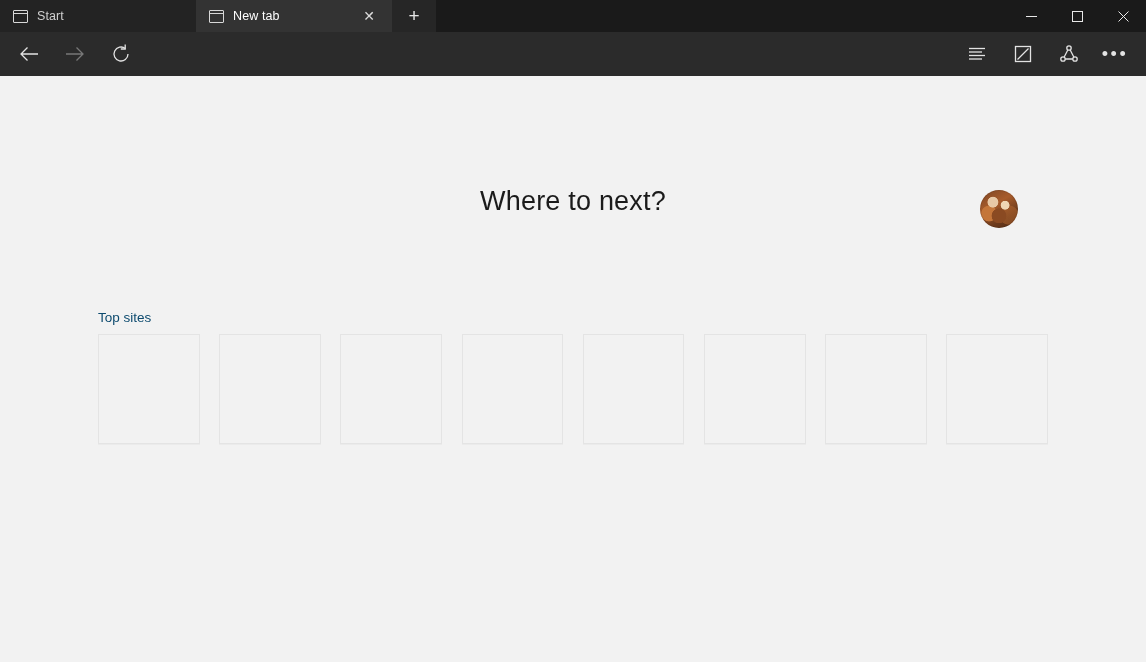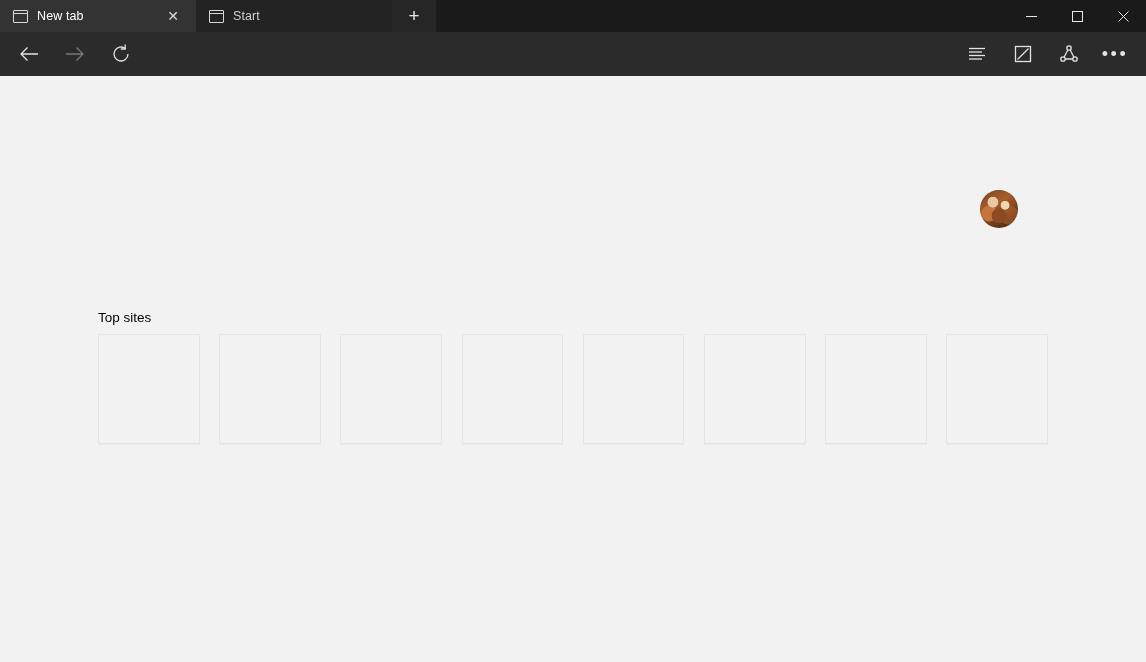--- a/index.html
+++ b/index.html
@@ -165,21 +165,21 @@
     flex: 0 0 auto;
     background: #2a8ae0;
     display: flex; align-items: center; justify-content: center;
     border: 0;
     cursor: pointer;
   }
   .topsites-label {
     position: absolute;
     top: 234px; left: 98px;
     font-size: 13.5px;
-    color: #000000;
+    color: #0c4a6e;
   }
   .tiles {
     position: absolute;
     top: 258px; left: 98px;
     width: 950px;
     display: flex;
     gap: 19.5px;
   }
   .tile {
     width: 102px;
@@ -187,29 +187,29 @@
     background: #f2f2f2;
     border: 1px solid #e4e4e4;
     box-shadow: 0 1px 0 0 #ebebeb;
   }
 </style>
 </head>
 <body>
 
 <div class="tabstrip">
 
+  <div class="tab start">
+    <span class="tab-favicon"></span>
+    <span class="tab-title">Start</span>
+  </div>
+
   <div class="tab active">
     <span class="tab-favicon"></span>
     <span class="tab-title">New tab</span>
     <span class="tab-close">✕</span>
-  </div>
-
-  <div class="tab start">
-    <span class="tab-favicon"></span>
-    <span class="tab-title">Start</span>
   </div>
 
   <div class="newtab-btn">+</div>
 
   <div class="tabstrip-spacer"></div>
 
   <div class="wincontrols">
     <div class="wc">
       <svg width="11" height="11" viewBox="0 0 11 11" aria-hidden="true">
           <path d="M0 5.5h11" stroke="currentColor" stroke-width="1"></path>
@@ -282,20 +282,21 @@
 
   <div class="tb-btn">
     <span class="tb-dots">•••</span>
   </div>
 </div>
 
 <div class="content">
 
   <div class="avatar"></div>
 
+  <div class="heading">Where to next?</div>
 
 
   <div class="topsites-label">Top sites</div>
 
   <div class="tiles">
     <div class="tile"></div>
     <div class="tile"></div>
     <div class="tile"></div>
     <div class="tile"></div>
     <div class="tile"></div>

